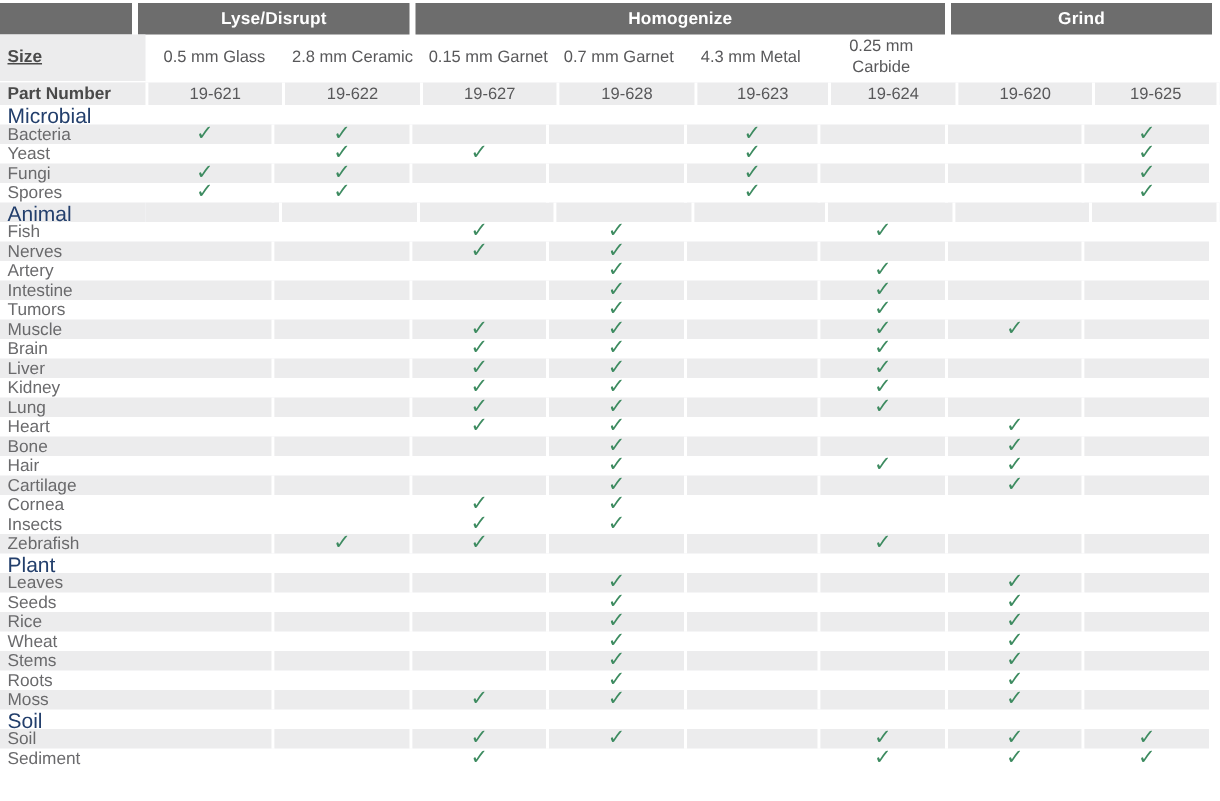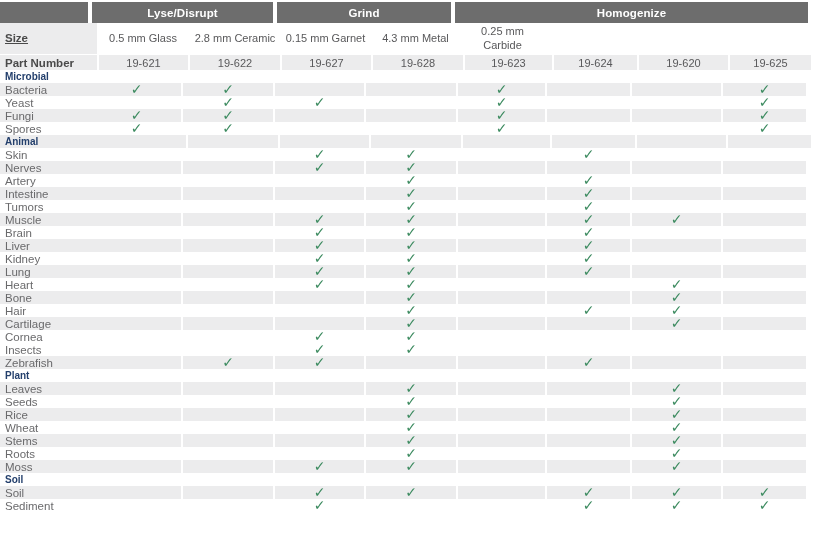--- a/index.html
+++ b/index.html
@@ -92,22 +92,22 @@
 
   
   .secrow {
     display: flex;
     height: 13px;
     align-items: stretch;
     background: #ffffff;
   }
   .secrow.shaded .cell { background: #ececed; }
   .secrow .label {
-    font-size: 10px;
-    font-weight: bold;
+    font-size: 14px;
+    font-weight: normal;
     color: #233f6c;
     display: flex;
     align-items: center;
     padding-left: 5px;
   }
   .secrow .cell {
     border-right: 2px solid #ffffff;
   }
 
   
@@ -144,29 +144,30 @@
   }
 </style>
 </head>
 <body>
 
 <div class="table-wrap">
 
   <div class="grouprow" id="grouprow">
       <div class="group-cell blank" style="width: 88px; flex: 0 0 88px;"></div>
       <div class="group-cell" style="width: 181px; flex: 0 0 181px;">Lyse/Disrupt</div>
+      <div class="group-cell" style="width: 353px; flex: 0 0 353px;">Homogenize</div>
       <div class="group-cell" style="width: 174px; flex: 0 0 174px;">Grind</div>
-      <div class="group-cell" style="width: 353px; flex: 0 0 353px;">Homogenize</div>
     </div>
 
   <div class="sizerow" id="sizerow">
       <div class="cell label" style="flex: 0 0 92px; text-decoration: underline;">Size</div>
       <div class="cell" style="flex: 0 0 92px; margin-left: 0px;">0.5 mm Glass</div>
       <div class="cell" style="flex: 0 0 92px; margin-left: 0px;">2.8 mm Ceramic</div>
       <div class="cell" style="flex: 0 0 89px; margin-left: 0px;">0.15 mm Garnet</div>
+      <div class="cell" style="flex: 0 0 85px; margin-left: 0px;">0.7 mm Garnet</div>
       <div class="cell" style="flex: 0 0 91px; margin-left: 0px;">4.3 mm Metal</div>
       <div class="cell" style="flex: 0 0 83px; margin-left: 0px;">0.25 mm Carbide</div>
     </div>
 
   <div class="pnrow" id="pnrow">
       <div class="cell label" style="flex: 0 0 92px; border-right: 2px solid rgb(255, 255, 255);">Part Number</div>
       <div class="cell" style="flex: 0 0 89px;">19-621</div>
       <div class="cell" style="flex: 0 0 90px;">19-622</div>
       <div class="cell" style="flex: 0 0 89px;">19-627</div>
       <div class="cell" style="flex: 0 0 90px;">19-628</div>
@@ -269,21 +270,21 @@
         <div class="cell" style="flex: 0 0 89px;"></div>
         <div class="cell" style="flex: 0 0 90px;"></div>
         <div class="cell" style="flex: 0 0 89px;"></div>
         <div class="cell" style="flex: 0 0 90px;"></div>
         <div class="cell" style="flex: 0 0 87px;"></div>
         <div class="cell" style="flex: 0 0 83px;"></div>
         <div class="cell" style="flex: 0 0 89px;"></div>
         <div class="cell last" style="flex: 0 0 83px;"></div>
       </div>
       <div class="datarow">
-        <div class="label" style="flex: 0 0 92px;">Skin</div>
+        <div class="label" style="flex: 0 0 92px;">Fish</div>
         <div class="cell" style="flex: 0 0 89px;"></div>
         <div class="cell" style="flex: 0 0 90px;"></div>
         <div class="cell" style="flex: 0 0 89px;">
           <span class="chk" style="color: rgb(61, 139, 96);">✓</span>
         </div>
         <div class="cell" style="flex: 0 0 90px;">
           <span class="chk" style="color: rgb(61, 139, 96);">✓</span>
         </div>
         <div class="cell" style="flex: 0 0 87px;"></div>
         <div class="cell" style="flex: 0 0 83px;">

